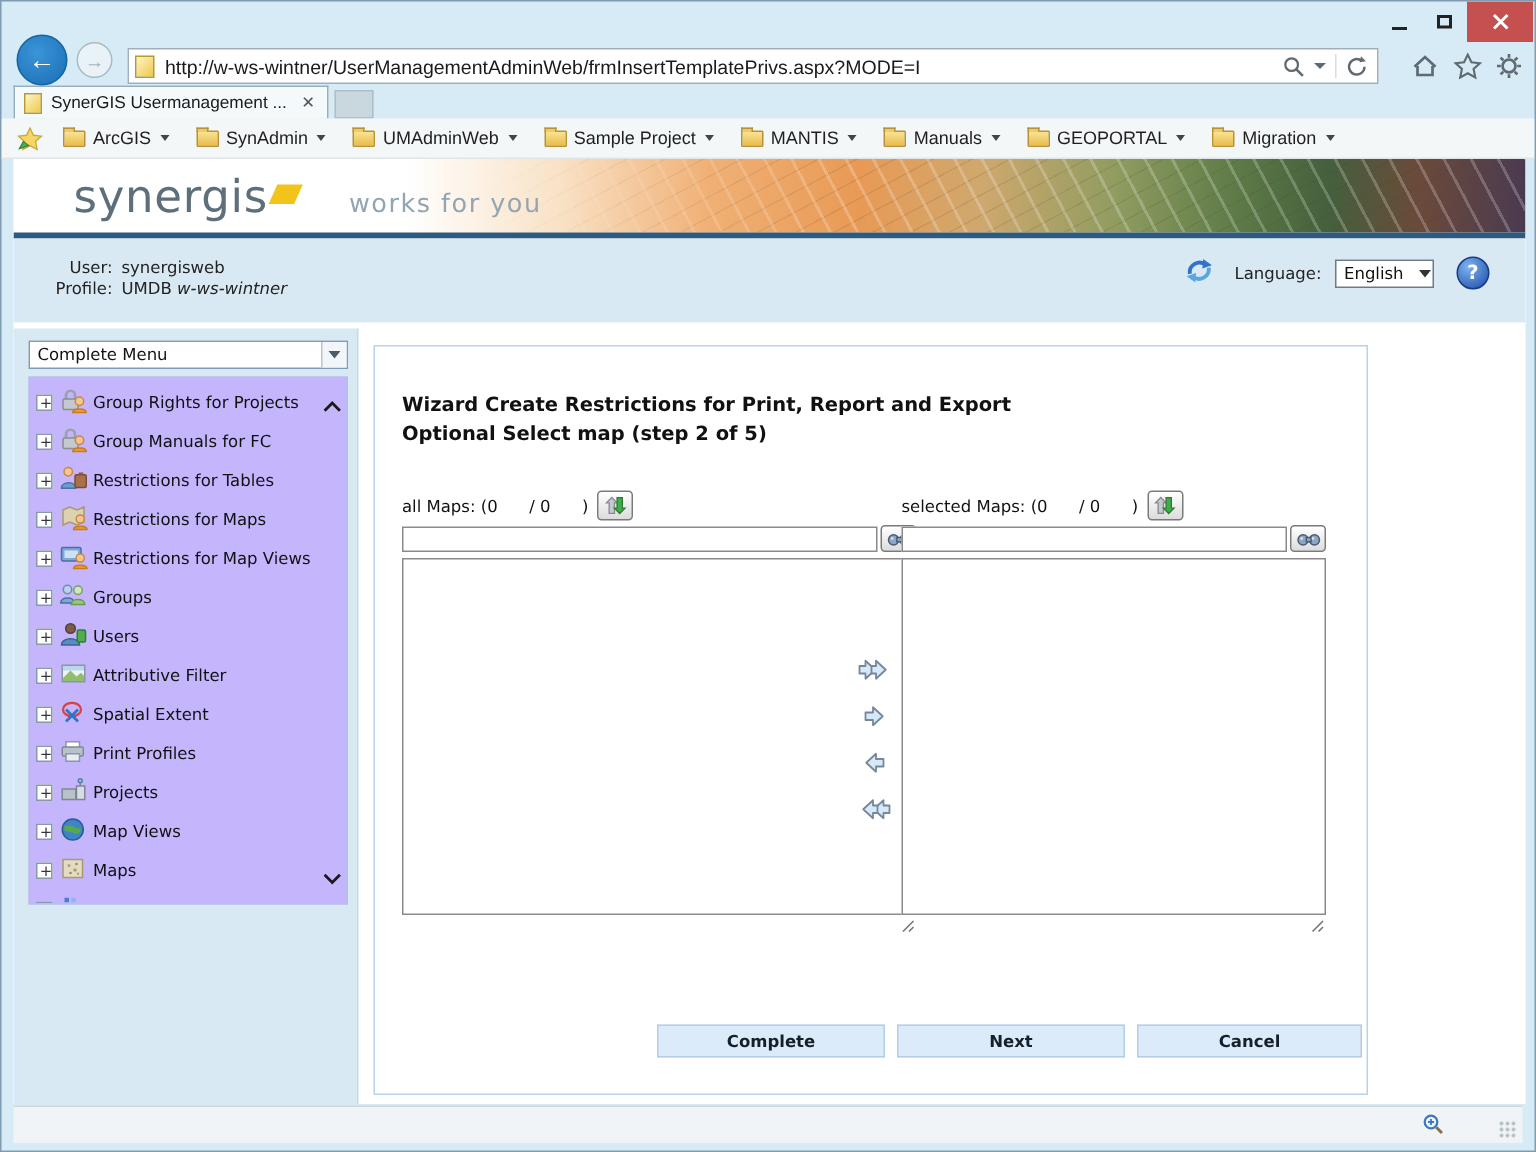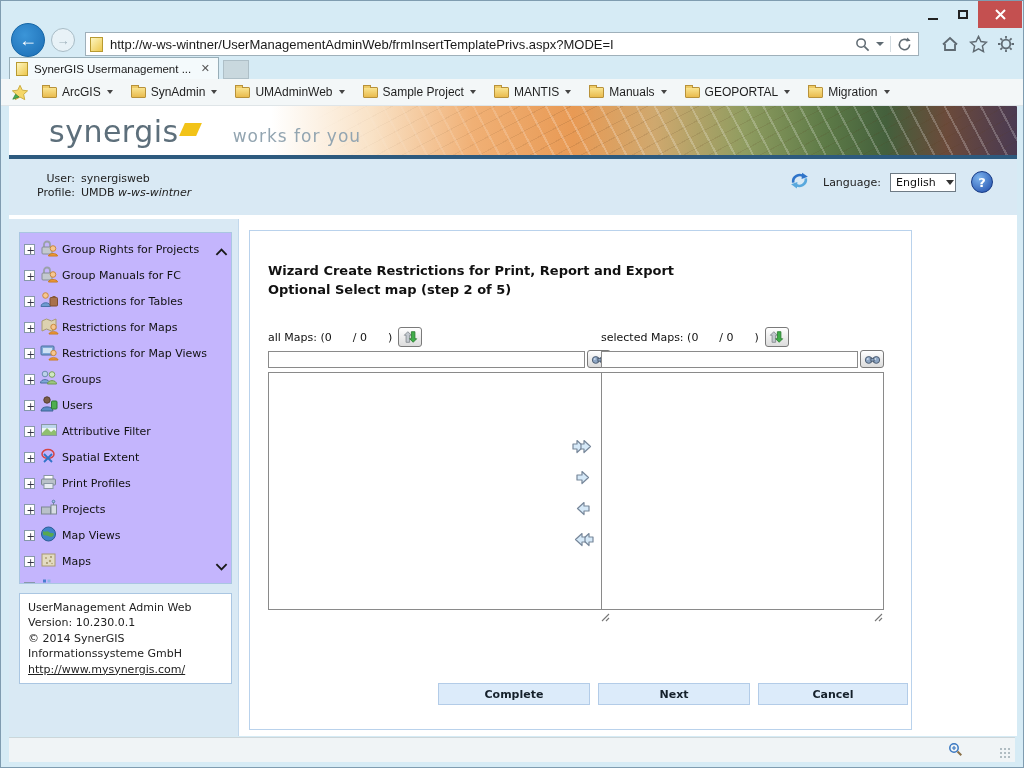--- a/index.html
+++ b/index.html
@@ -282,20 +282,26 @@
           <span style="flex:1;">English</span>
           <span class="sel-caret"></span>
         </span>
         <span class="helpbtn" style="margin-left:6px;"></span>
       </div>
     </div>
 
     <div class="content">
 
       <div class="sidebar">
+        <div class="menusel">
+          <span>Complete Menu</span>
+          <span class="selbox">
+              <span class="sel-caret" style="border-top-color:#4a5a6a;"></span>
+            </span>
+        </div>
         <div class="treebox">
           <span class="chev up">
             <svg width="13" height="8" viewBox="0 0 14 8">
                 <path d="M1.5 7L7 1.5 12.5 7" fill="none" stroke="#1a1a1a" stroke-width="2"></path>
               </svg>
           </span>
           <span class="chev dn">
             <svg width="13" height="8" viewBox="0 0 14 8">
                 <path d="M1.5 1L7 6.5 12.5 1" fill="none" stroke="#1a1a1a" stroke-width="2"></path>
               </svg>
@@ -430,27 +436,20 @@
                   <rect x="4" y="2.5" width="3" height="3" fill="#4a7fd0"></rect>
                   <rect x="8.5" y="2.5" width="3" height="3" fill="#8fb7e8"></rect>
                   <rect x="4" y="7" width="3" height="3" fill="#d05050"></rect>
                   <rect x="8.5" y="7" width="3" height="3" fill="#e8a0a0"></rect>
                   <rect x="4" y="11.5" width="3" height="3" fill="#4faf4f"></rect>
                   <rect x="8.5" y="11.5" width="3" height="3" fill="#a8d8a0"></rect>
                 </svg></span>
               <span class="tlabel">Layers</span>
             </div>
           </div>
-        <div class="infobox">
-          <div>UserManagement Admin Web</div>
-          <div>Version: 10.230.0.1</div>
-          <div>© 2014 SynerGIS</div>
-          <div>Informationssysteme GmbH</div>
-          <a href="#">http://www.mysynergis.com/</a>
-        </div>
       </div>
 
       <div class="main">
         <div class="wizardbox">
           <div class="wtitle">
             <div>Wizard Create Restrictions for Print, Report and Export</div>
             <div>Optional Select map (step 2 of 5)</div>
           </div>
 
           <div class="lcol left">

